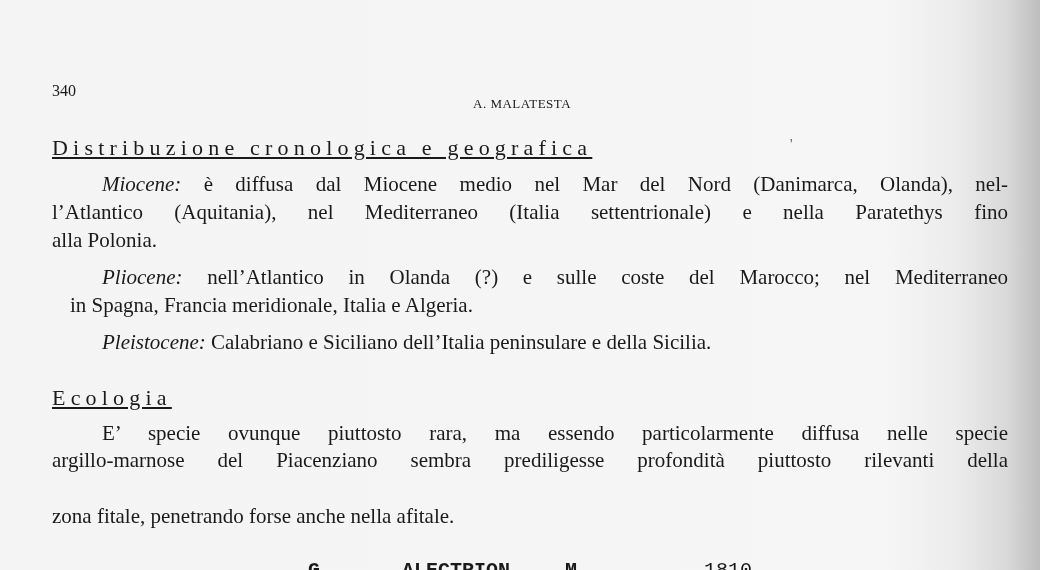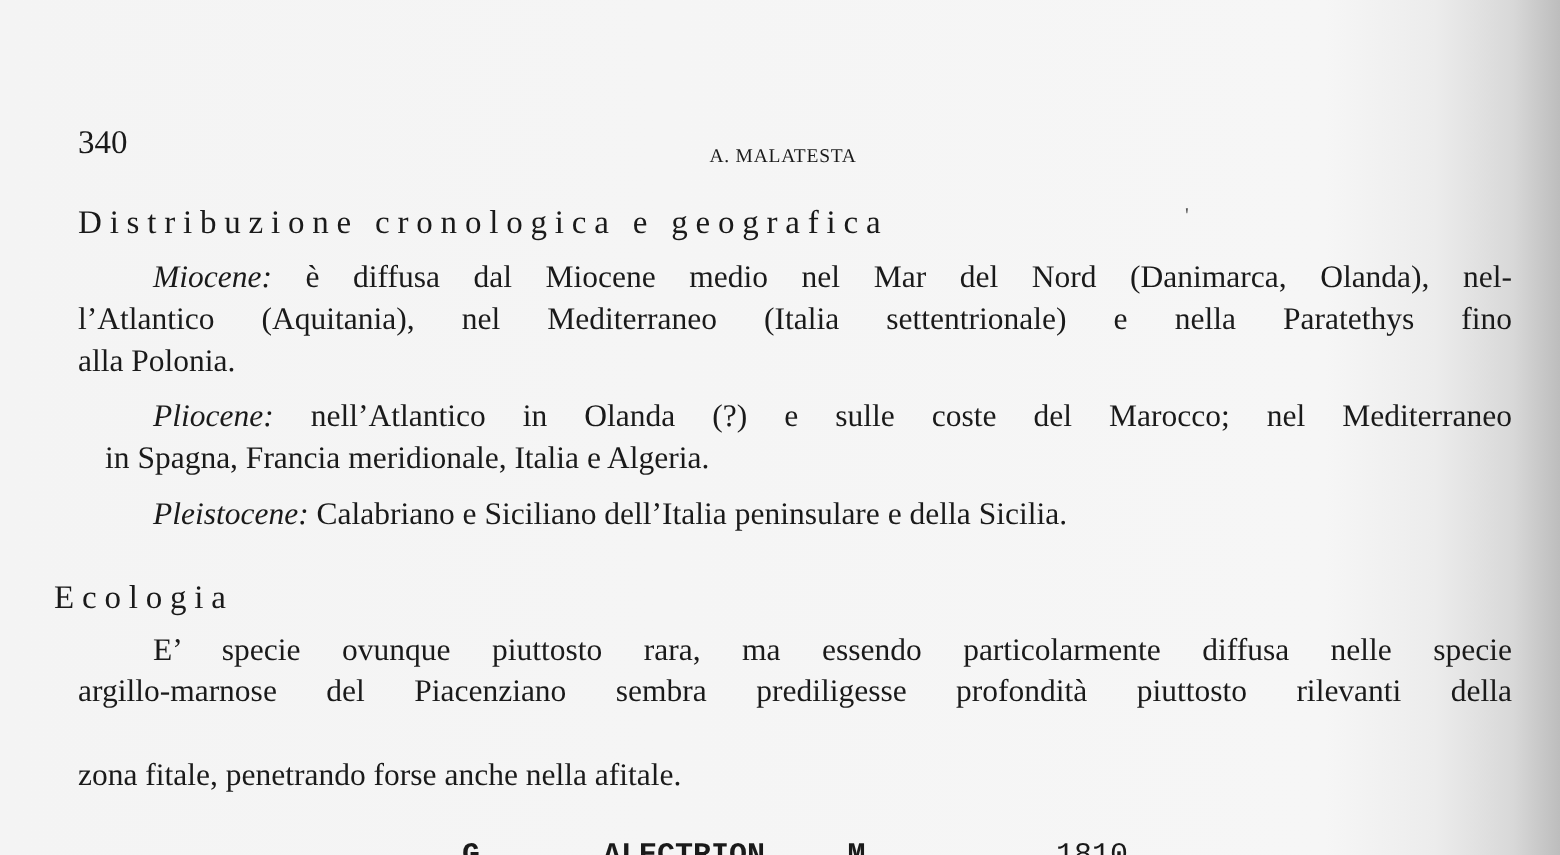--- a/index.html
+++ b/index.html
@@ -1,23 +1,23 @@
 <!DOCTYPE html>
 <html><head>
 <meta charset="utf-8">
 <style>
   html,body{margin:0;padding:0;}
   body{width:1040px;height:570px;overflow:hidden;position:relative;
     background:linear-gradient(90deg,#f4f4f4 0%,#f6f6f6 85%,#ececec 92%,#d8d8d8 97%,#bdbdbd 100%);
     font-family:"Liberation Serif","DejaVu Serif",serif;color:#1a1a1a;}
   .abs{position:absolute;white-space:nowrap;}
-  .pagenum{left:52px;top:82px;font-size:22px;}
+  .pagenum{left:52px;top:82px;font-size:16px;}
   .runhead{left:473px;top:80px;font-size:13px;letter-spacing:0.5px;margin-top:16px;}
   .speck{left:790px;top:137px;font-size:14px;color:#555;}
-  .h2{font-size:22px;letter-spacing:5.2px;}
+  .h2{font-size:22px;letter-spacing:5.2px;text-decoration:underline;}
   .line{position:absolute;left:52px;width:956px;font-size:21px;white-space:nowrap;}
   .just{text-align:justify;text-align-last:justify;}
   i{}
   .cut{left:0;top:555px;width:1040px;height:15px;overflow:hidden;}
   .cut span{position:absolute;top:4px;font-family:"Liberation Mono","DejaVu Sans Mono",monospace;font-weight:bold;font-size:20px;}
 </style>
 </head>
 <body>
 
 <div class="abs pagenum">340</div>
@@ -28,21 +28,21 @@
 
 <div class="line just" style="top:172px;padding-left:50px;width:906px;"><i>Miocene:</i> <span>è diffusa dal Miocene medio nel Mar del Nord (Danimarca, Olanda), nel-</span></div>
 <div class="line just" style="top:200px;">l’Atlantico (Aquitania), nel Mediterraneo (Italia settentrionale) e nella Paratethys fino</div>
 <div class="line" style="top:228px;">alla Polonia.</div>
 
 <div class="line just" style="top:265px;padding-left:50px;width:906px;"><i>Pliocene:</i> <span>nell’Atlantico in Olanda (?) e sulle coste del Marocco; nel Mediterraneo</span></div>
 <div class="line" style="top:293px;margin-left:18px;">in Spagna, Francia meridionale, Italia e Algeria.</div>
 
 <div class="line" style="top:330px;padding-left:50px;"><i>Pleistocene:</i> <span>Calabriano e Siciliano dell’Italia peninsulare e della Sicilia.</span></div>
 
-<div class="abs h2" style="left:36px;top:385px;">Ecologia</div>
+<div class="abs h2" style="left:52px;top:385px;">Ecologia</div>
 
 <div class="line just" style="top:421px;padding-left:50px;width:906px;">E’ specie ovunque piuttosto rara, ma essendo particolarmente diffusa nelle specie</div>
 <div class="line just" style="top:448px;">argillo-marnose del Piacenziano sembra prediligesse profondità piuttosto rilevanti della</div>
 <div class="line" style="top:504px;">zona fitale, penetrando forse anche nella afitale.</div>
 
 <div class="abs cut">
   <span style="left:308px;">G</span>
   <span style="left:402px;">ALECTRION</span>
   <span style="left:565px;">M</span>
   <span style="left:704px;font-weight:normal;">1810</span>

